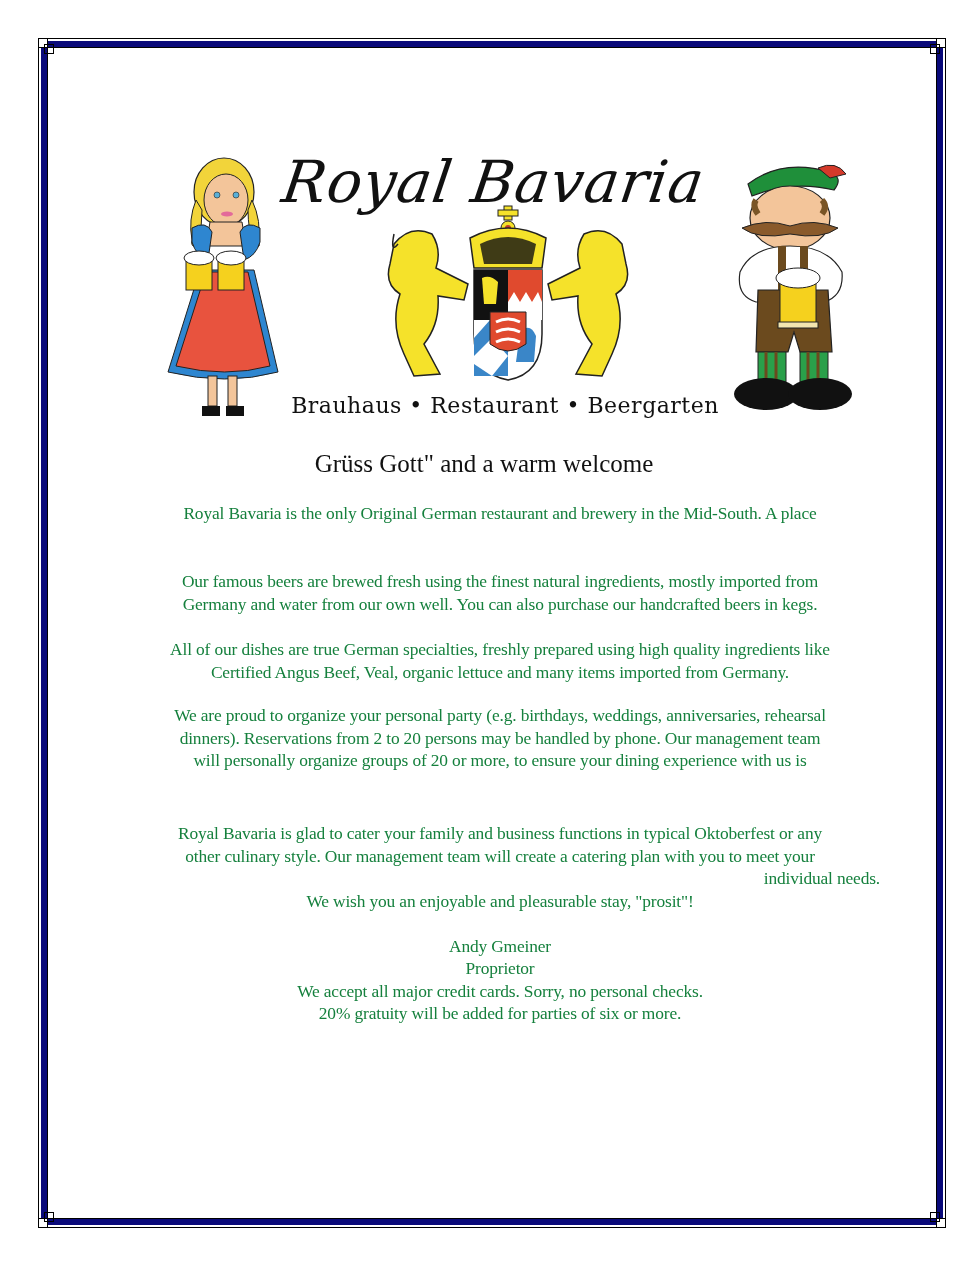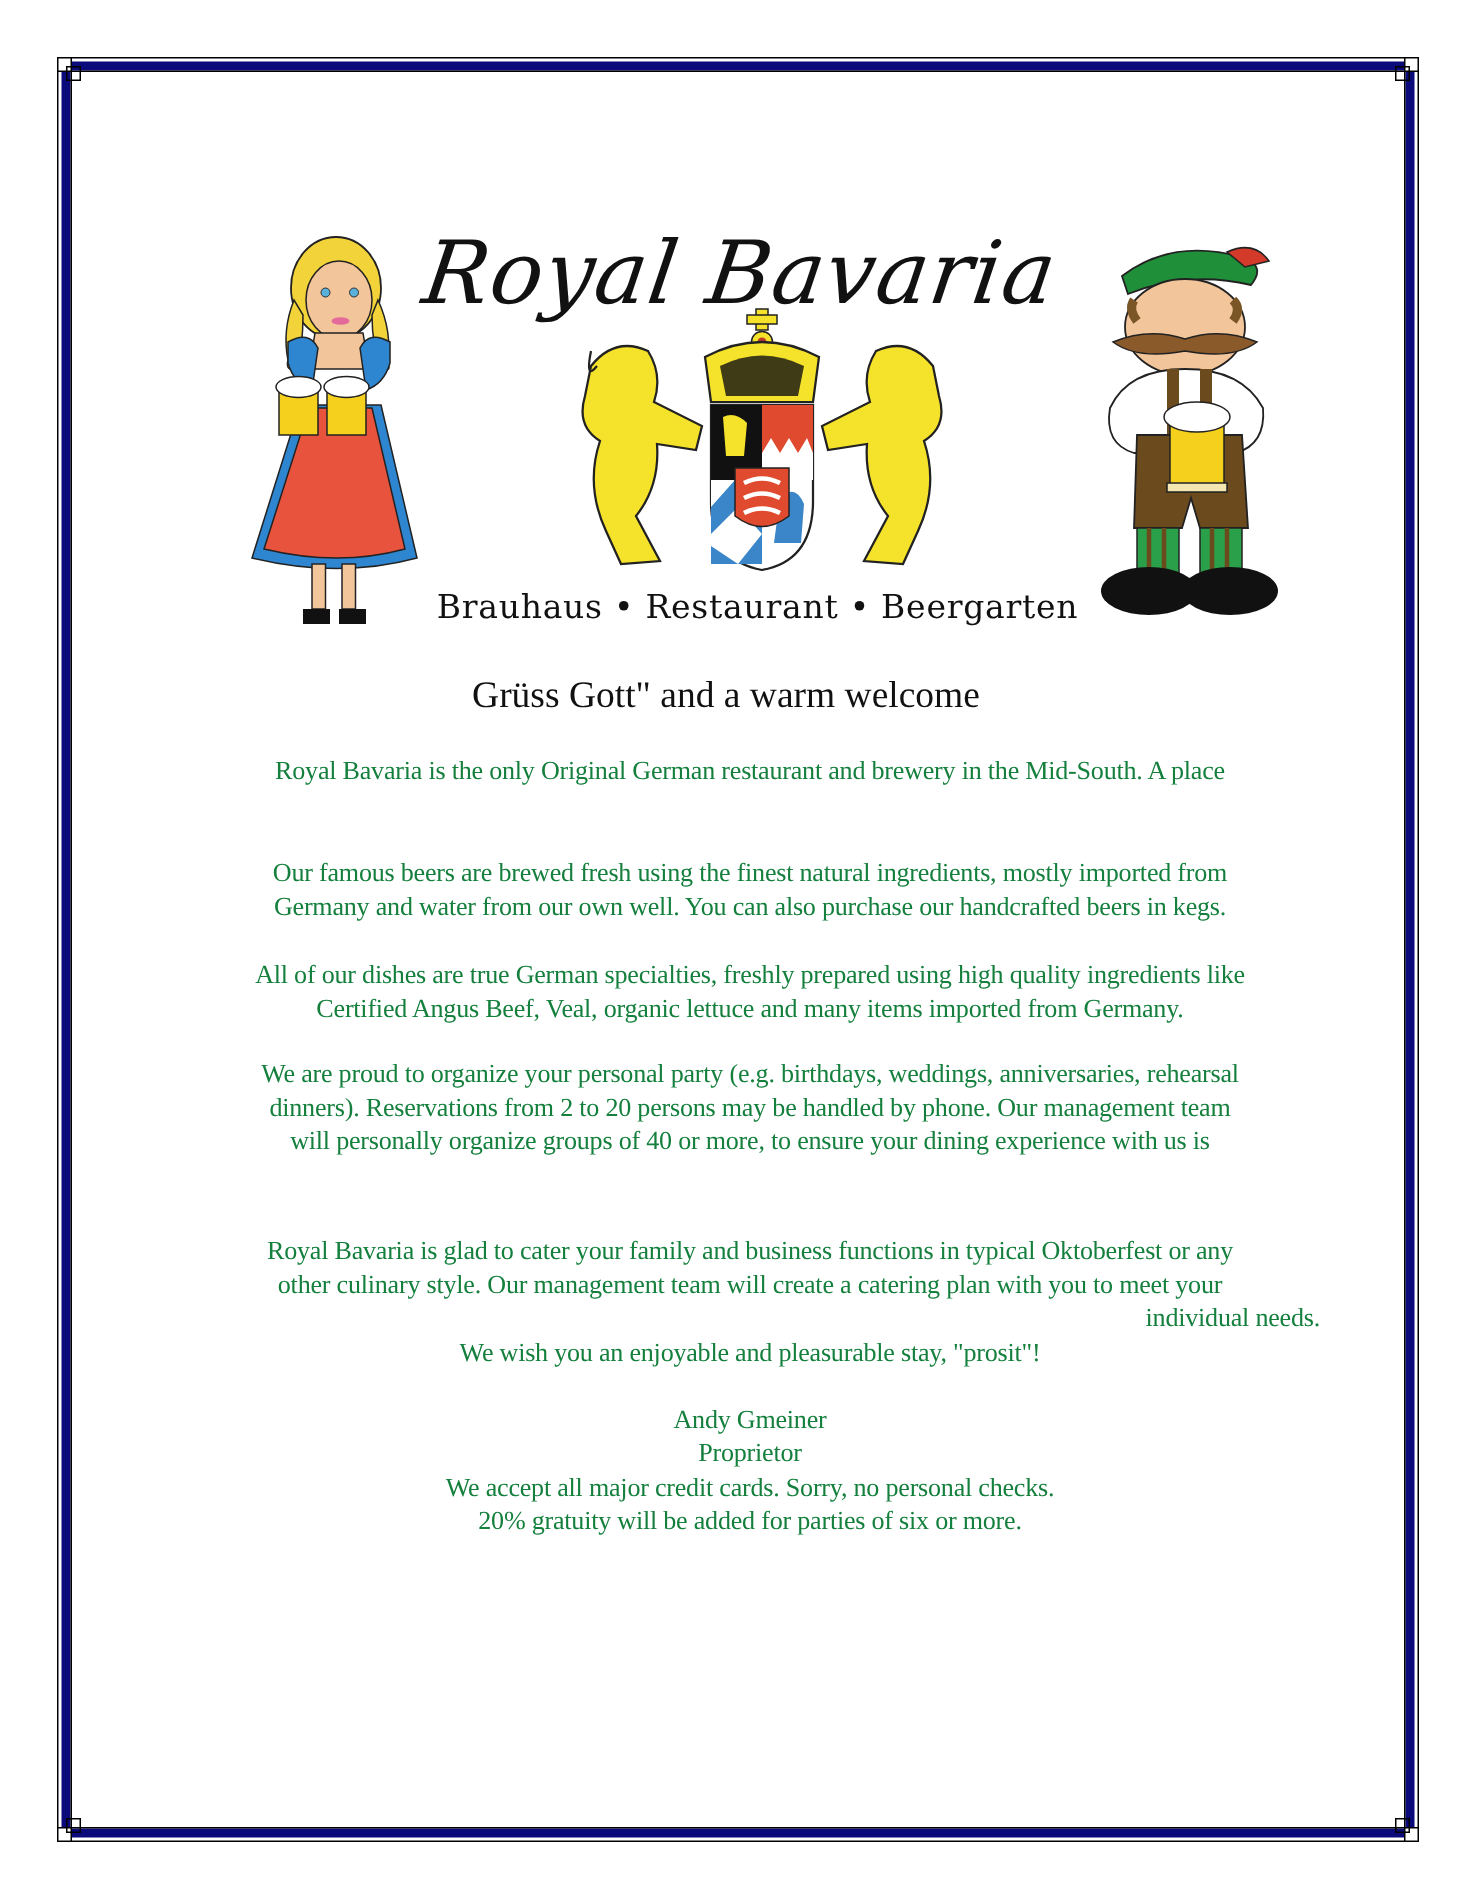--- a/index.html
+++ b/index.html
@@ -165,21 +165,21 @@
 </div>
 
 <div class="para" style="top:638px;">
   <span class="line">All of our dishes are true German specialties, freshly prepared using high quality ingredients like</span>
   <span class="line">Certified Angus Beef, Veal, organic lettuce and many items imported from Germany.</span>
 </div>
 
 <div class="para" style="top:676px;margin-top:28px;">
   <span class="line">We are proud to organize your personal party (e.g. birthdays, weddings, anniversaries, rehearsal</span>
   <span class="line">dinners). Reservations from 2 to 20 persons may be handled by phone. Our management team</span>
-  <span class="line">will personally organize groups of 40 or more, to ensure your dining experience with us is</span>
+  <span class="line">will personally organize groups of 20 or more, to ensure your dining experience with us is</span>
 </div>
 
 <div class="para" style="top:822px;">
   <span class="line">Royal Bavaria is glad to cater your family and business functions in typical Oktoberfest or any</span>
   <span class="line">other culinary style. Our management team will create a catering plan with you to meet your</span>
   <span class="line" style="text-align:right;padding-left:18px;">individual needs.</span>
   <span class="line">We wish you an enjoyable and pleasurable stay, "prosit"!</span>
   <span class="line" style="height:22.5px;"></span>
   <span class="line">Andy Gmeiner</span>
   <span class="line">Proprietor</span>

